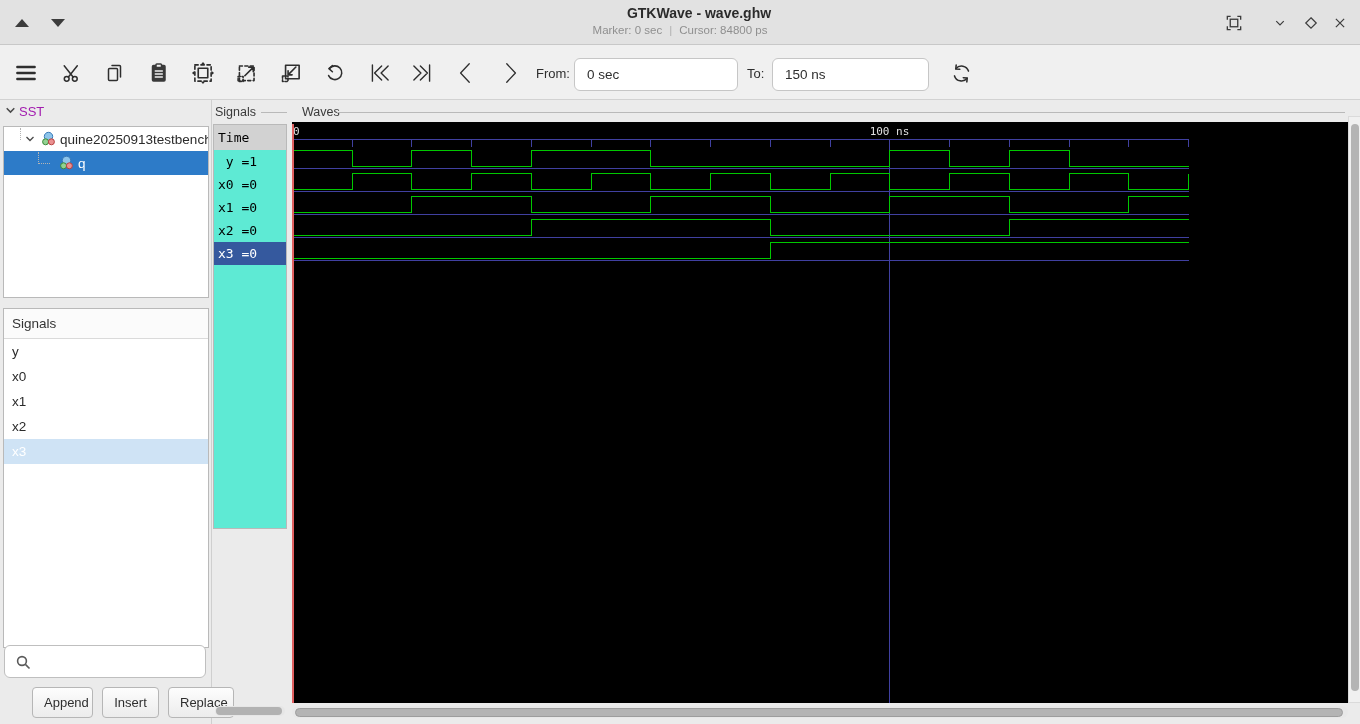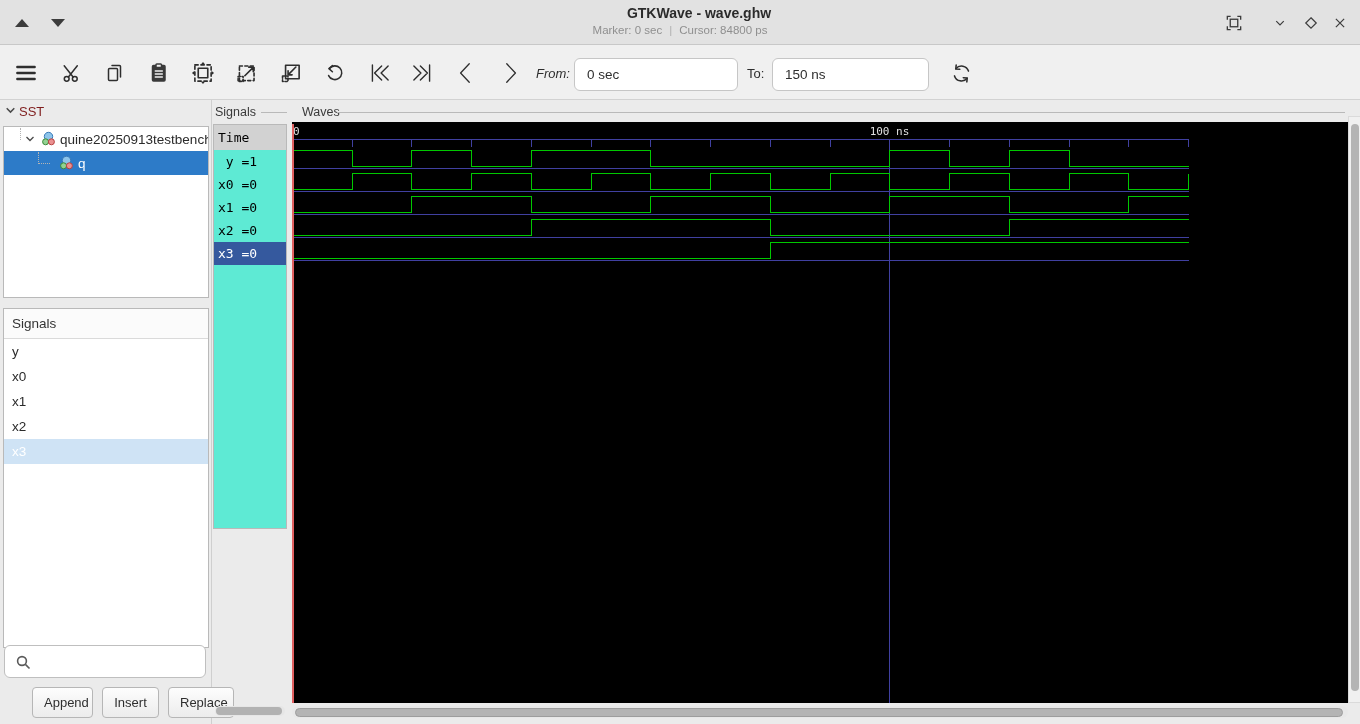--- a/index.html
+++ b/index.html
@@ -27,21 +27,21 @@
   .tinput{position:absolute;top:13px;height:33px;border:1px solid #c6c6c6;border-radius:6px;background:#ffffff;
     font-family:"Liberation Sans",sans-serif;font-size:13.5px;color:#2e2e2e;padding:0 12px;outline:none;}
 
   
   .main{position:absolute;left:0;top:100px;width:1360px;height:624px;}
   .frame-label{position:absolute;font-size:12.5px;color:#3a3a3a;}
   .frame-line{position:absolute;height:1px;background:#b9b9b9;}
 
   
   .sst-panel{position:absolute;left:0;top:0;width:212px;height:624px;border-right:1px solid #cfcfcf;}
-  .sst-caption{position:absolute;left:4px;top:4px;display:flex;align-items:flex-start;gap:2px;font-size:13px;color:#7f1d1d;}
+  .sst-caption{position:absolute;left:4px;top:4px;display:flex;align-items:flex-start;gap:2px;font-size:13px;color:#a21caf;}
   .tree-box{position:absolute;left:3px;top:26px;width:206px;height:172px;background:#fff;border:1px solid #b9b9b9;overflow:hidden;}
   .tree-row{height:24px;display:flex;align-items:center;white-space:nowrap;font-size:13.5px;color:#2b2b2b;overflow:hidden;}
   .tree-row.sel{background:#2d7bc8;color:#ffffff;}
   .guide{width:12px;height:12px;border-left:1px dotted #b4b4b4;border-bottom:1px dotted #b4b4b4;margin:-10px 1px 0 0;}
   .exp{display:flex;align-items:center;margin:0 2px;}
   .ticon{margin:0 3px;display:flex;align-items:center;}
 
   .signals-box{position:absolute;left:3px;top:208px;width:206px;height:340px;background:#fff;border:1px solid #b9b9b9;overflow:hidden;}
   .sig-head{height:30px;line-height:30px;padding-left:8px;font-size:13.5px;color:#333;border-bottom:1px solid #dadada;background:#fbfbfb;}
   .sig-row{height:25px;line-height:25px;padding-left:8px;font-size:13.5px;color:#2b2b2b;}
@@ -182,21 +182,21 @@
       <svg width="26" height="26" viewBox="0 0 24 24" style="stroke-width:1.2;">
         <path d="M15 3.5L7 12l8 8.5"></path>
       </svg>
     </div>
     <div class="tbtn" style="left:492px;">
       <svg width="26" height="26" viewBox="0 0 24 24" style="stroke-width:1.2;">
         <path d="M9 3.5l8 8.5-8 8.5"></path>
       </svg>
     </div>
 
-    <span class="tlabel" style="left:536px;font-style:italic;">From:</span>
+    <span class="tlabel" style="left:536px;">From:</span>
     <input class="tinput" style="left: 574px; width: 164px;" value="0 sec">
     <span class="tlabel" style="left:747px;">To:</span>
     <input class="tinput" style="left: 772px; width: 157px;" value="150 ns">
 
     <div class="tbtn" style="left:943px;">
       <svg width="25" height="25" viewBox="0 0 24 24">
         <path d="M18.7 9.7A7 7 0 0 0 6.6 7.4"></path>
         <path d="M6.9 3.9l-0.4 3.8 3.8 0.3"></path>
         <path d="M5.3 14.3a7 7 0 0 0 12.1 2.3"></path>
         <path d="M17.1 20.1l0.4-3.8-3.8-0.3"></path>

